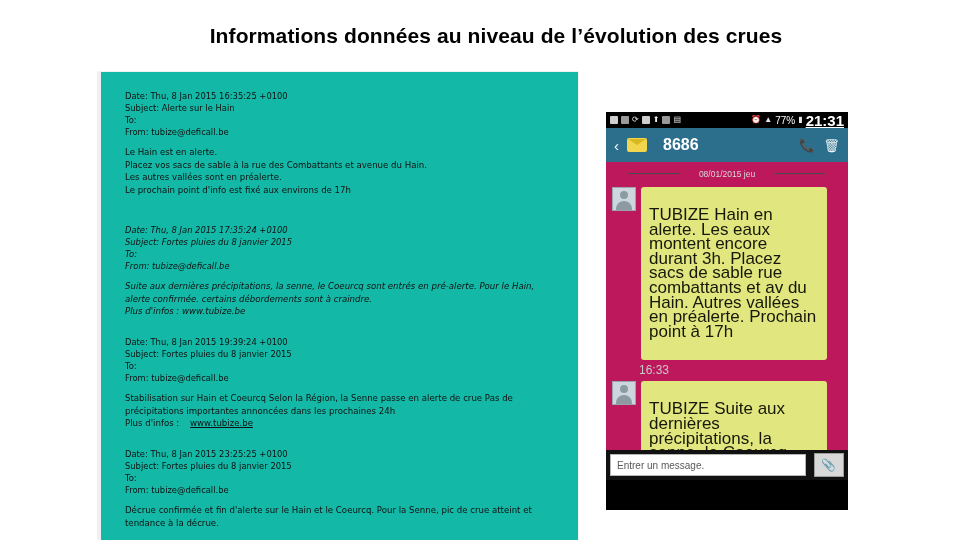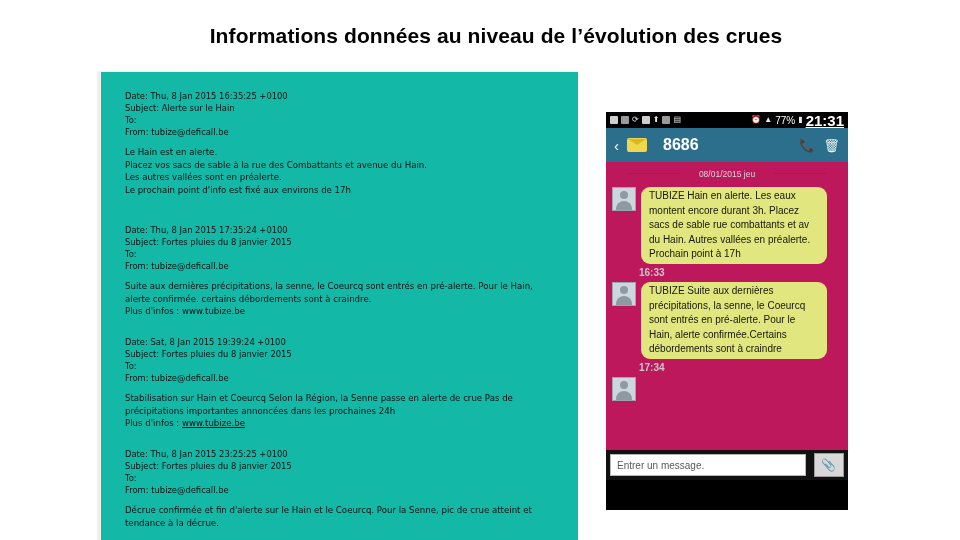--- a/index.html
+++ b/index.html
@@ -60,20 +60,21 @@
     white-space: pre-line;
   }
   .mail-body {
     font-size: 8.6px;
     line-height: 12.4px;
     margin-top: 8px;
     white-space: pre-line;
   }
   .mail-body .lnk {
     text-decoration: underline;
+    margin-left: 8px;
   }
 
   
   .phone {
     position: absolute;
     left: 606px;
     top: 112px;
     width: 242px;
     height: 398px;
     background: #000000;
@@ -219,31 +220,30 @@
     content: "";
     position: absolute;
     left: 3px; top: 13px;
     width: 16px; height: 10px;
     border-radius: 8px 8px 0 0;
     background: #8c9aa4;
   }
   .bubble {
     background: #e2e67e;
     color: #15180a;
-    font-size: 10px;
+    font-size: 17px;
     line-height: 14.6px;
-    padding: 2px 8px;
+    padding: 21px 8px;
     max-width: 170px;
-    border-radius: 9px;
+    border-radius: 3px;
   }
   .msg-time {
     color: #c9c9c9;
-    font-size: 10px;
+    font-size: 12px;
     padding: 3px 0 0 33px;
-    font-weight: bold;
   }
 
   .composer {
     position: absolute;
     left: 0; bottom: 0;
     width: 242px;
     height: 30px;
     background: #111111;
     display: flex;
     align-items: center;
@@ -286,31 +286,31 @@
     <div class="mail-head">Date: Thu, 8 Jan 2015 16:35:25 +0100
 Subject: Alerte sur le Hain
 To:
 From: tubize@deficall.be</div>
     <div class="mail-body">Le Hain est en alerte.
 Placez vos sacs de sable à la rue des Combattants et avenue du Hain.
 Les autres vallées sont en préalerte.
 Le prochain point d'info est fixé aux environs de 17h</div>
   </div>
 
-  <div class="mail-block" style="top:152px;">
+  <div class="mail-block" style="top:152px;font-style:italic;">
     <div class="mail-head">Date: Thu, 8 Jan 2015 17:35:24 +0100
 Subject: Fortes pluies du 8 janvier 2015
 To:
 From: tubize@deficall.be</div>
     <div class="mail-body">Suite aux dernières précipitations, la senne, le Coeurcq sont entrés en pré-alerte. Pour le Hain, alerte confirmée. certains débordements sont à craindre.
 Plus d'infos : www.tubize.be</div>
   </div>
 
   <div class="mail-block" style="top:264px;">
-    <div class="mail-head">Date: Sat, 8 Jan 2015 19:39:24 +0100
+    <div class="mail-head">Date: Thu, 8 Jan 2015 19:39:24 +0100
 Subject: Fortes pluies du 8 janvier 2015
 To:
 From: tubize@deficall.be</div>
     <div class="mail-body"><span>Stabilisation sur Hain et Coeurcq Selon la Région, la Senne passe en alerte de crue Pas de précipitations importantes annoncées dans les prochaines 24h
 Plus d'infos : </span><span class="lnk">www.tubize.be</span></div>
   </div>
 
   <div class="mail-block" style="top:376px;">
     <div class="mail-head">Date: Thu, 8 Jan 2015 23:25:25 +0100
 Subject: Fortes pluies du 8 janvier 2015

